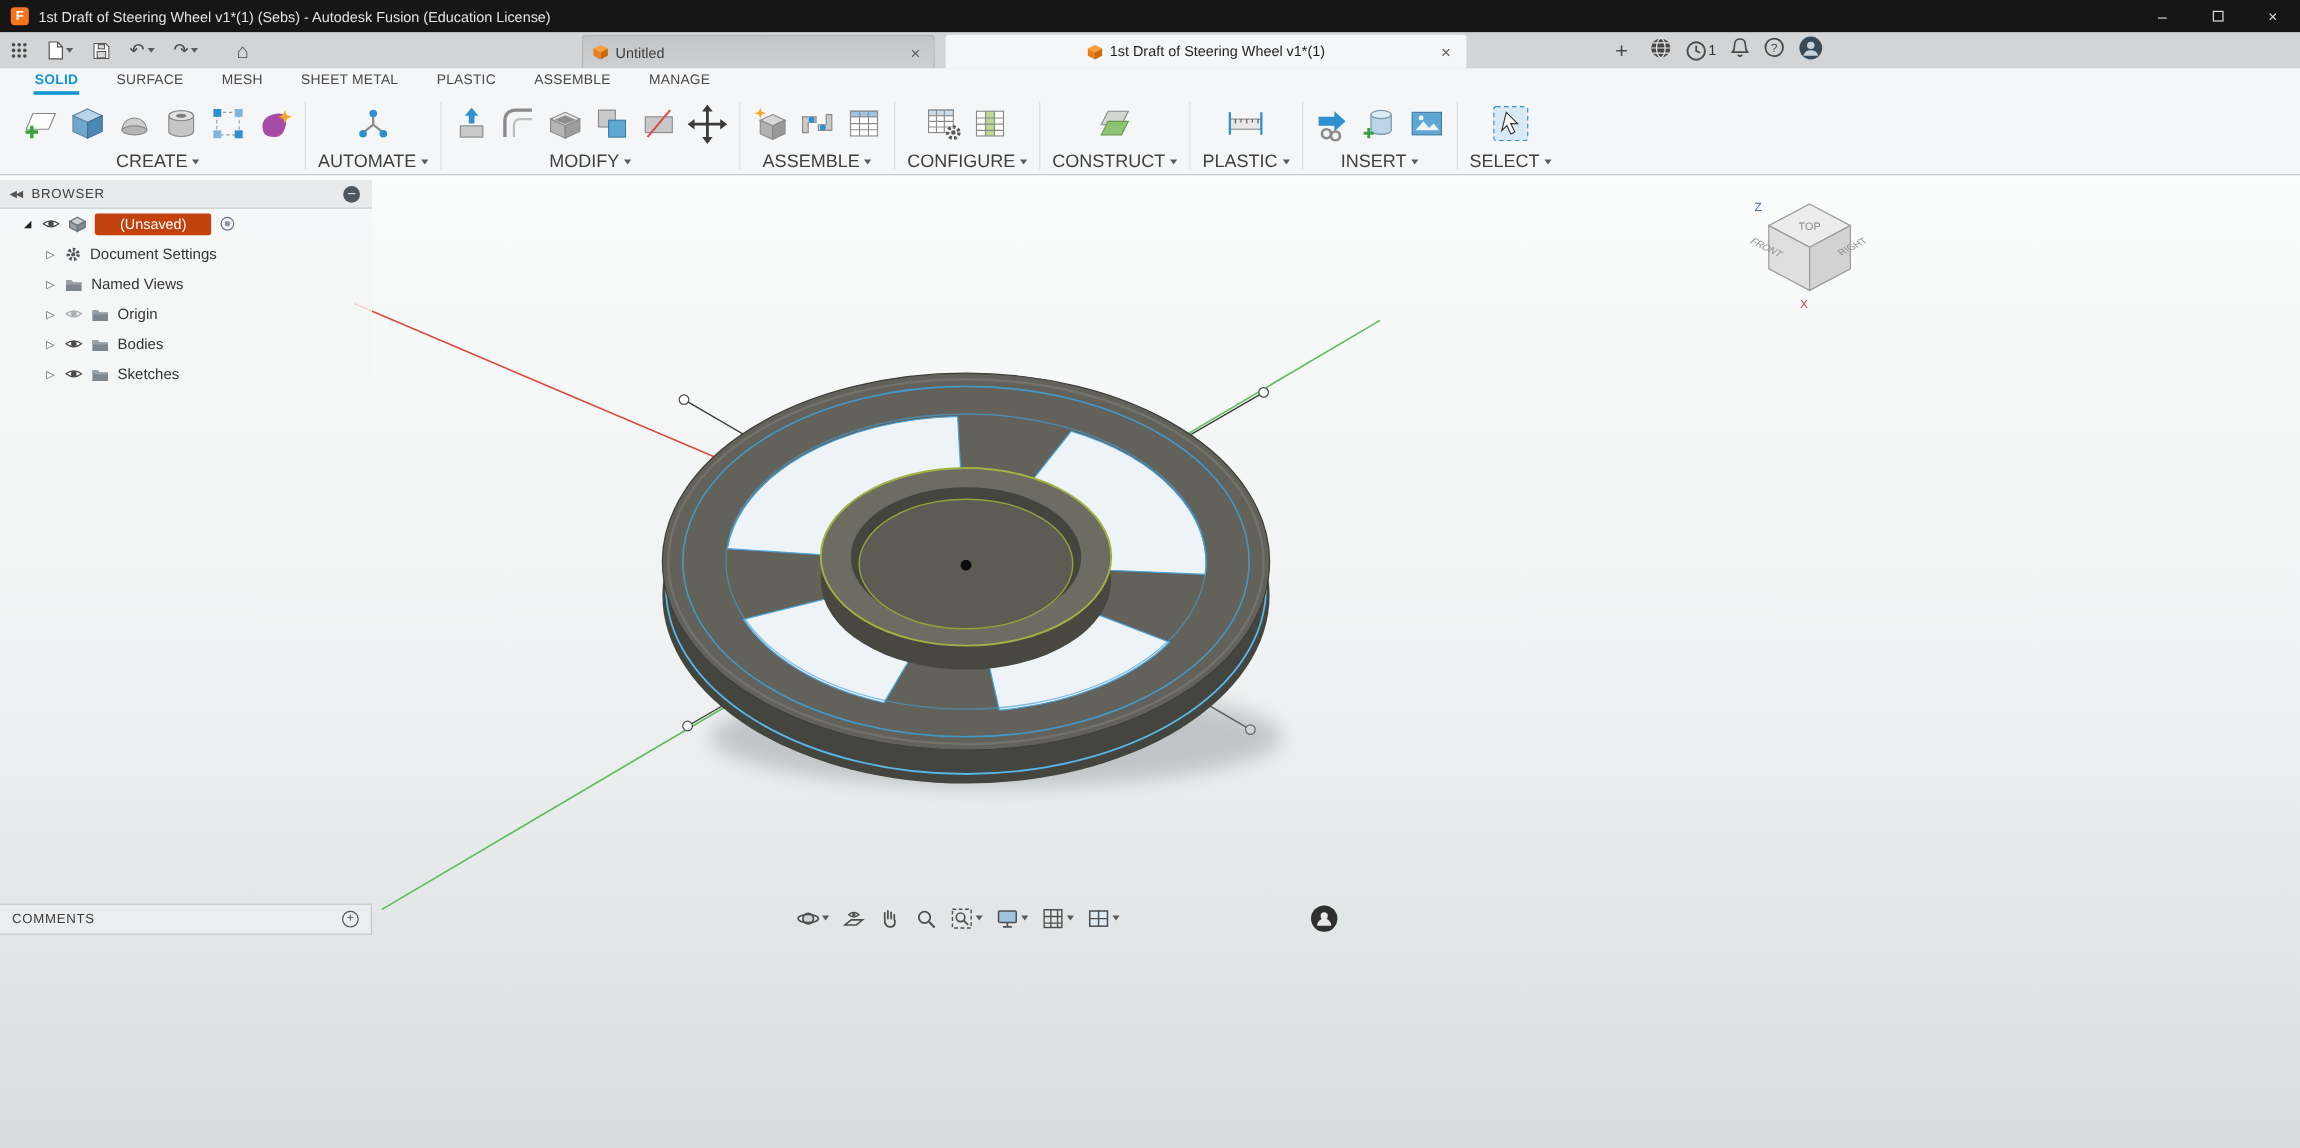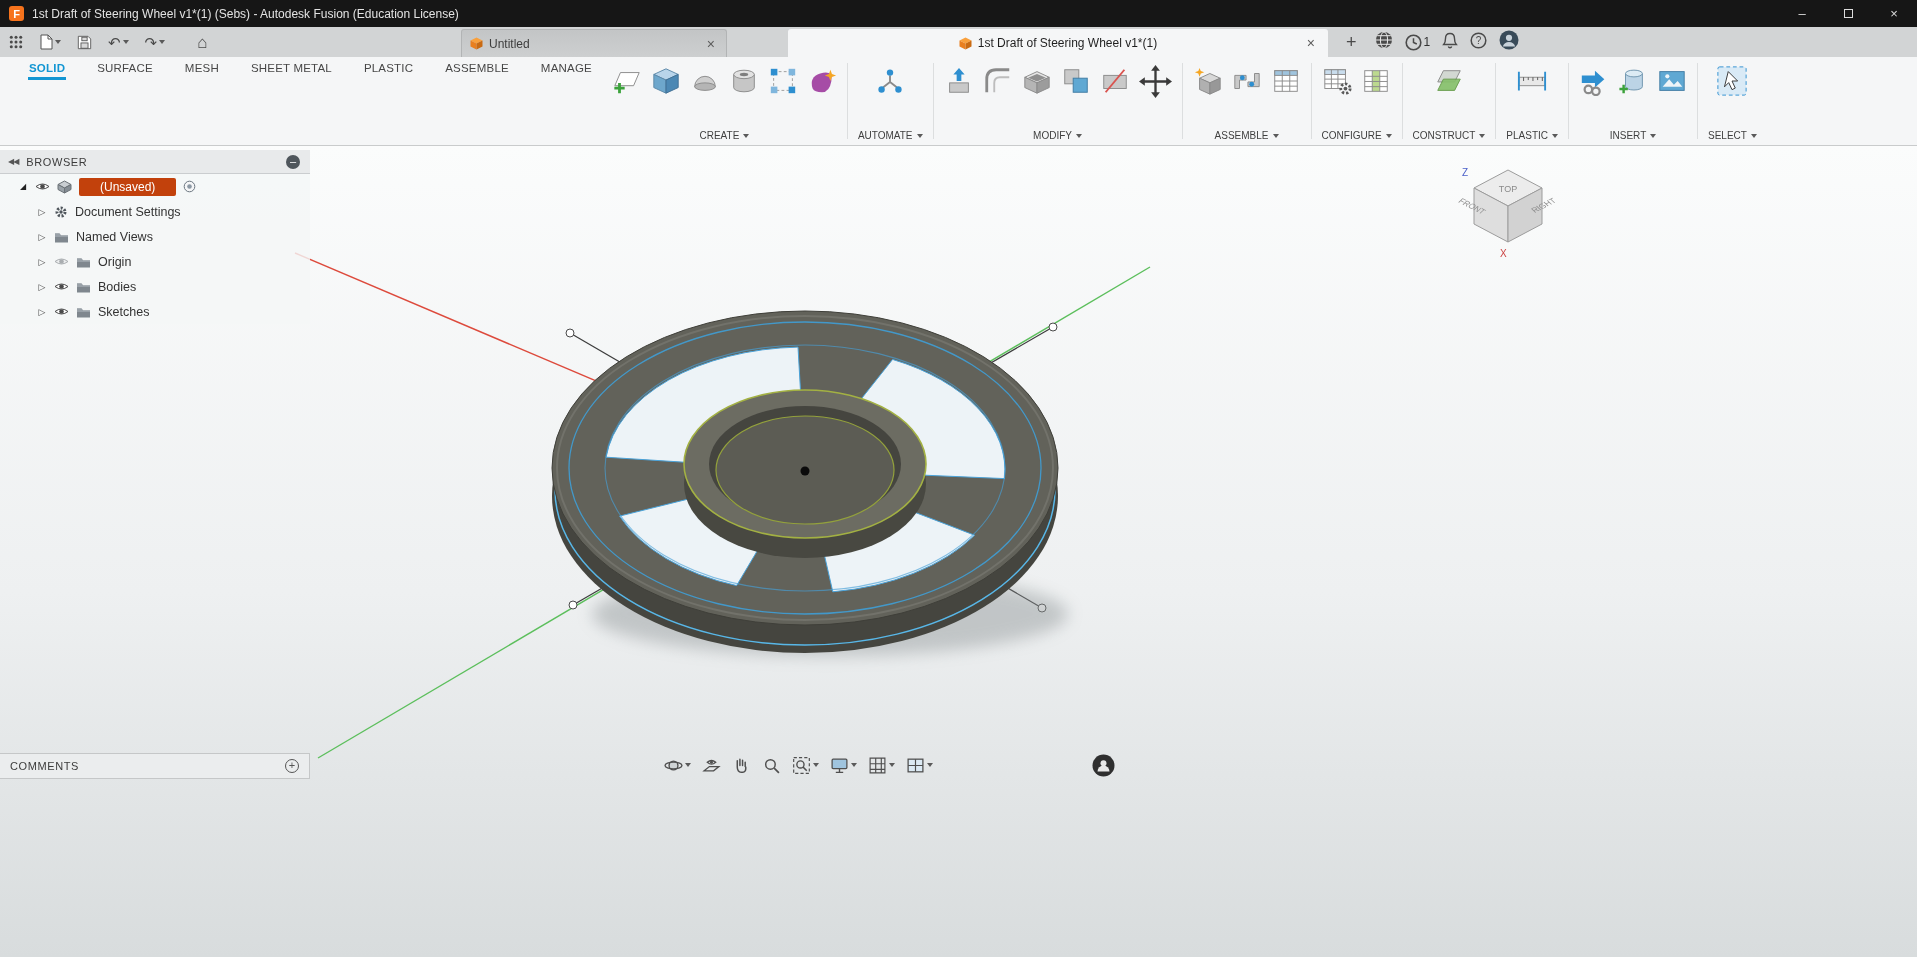--- a/index.html
+++ b/index.html
@@ -16,42 +16,42 @@
   .maxglyph{width:9px;height:9px;border:1px solid #dcdcdc;display:inline-block}
 
   
   .quickbar{position:absolute;top:27px;left:0;width:100%;height:30px;background:#d2d4d5}
   .qleft{position:absolute;left:6px;top:0;height:30px;display:flex;align-items:center;gap:10px}
   .qbtn{display:flex;align-items:center;gap:2px;color:#4a4a4a;padding:2px 3px}
   .qglyph{font-size:15px;line-height:1;color:#4a4a4a}
   .tri{width:0;height:0;border-left:3.5px solid transparent;border-right:3.5px solid transparent;border-top:4.5px solid #5a5a5a;display:inline-block}
   .home{margin-left:16px}
   .tab{position:absolute;top:2px;height:28px;display:flex;align-items:center;font-size:12px;padding:0 8px}
-  .tab-inactive{left:461px;width:266px;background:linear-gradient(#c3c5c6,#cdcfd0);border:1px solid #b2b4b5;border-bottom:none;color:#3d3d3d;border-radius:3px 3px 0 0}
-  .tab-active{left:788px;width:540px;background:#f5f6f7;color:#1f1f1f;border-radius:3px 3px 0 0;justify-content:center}
+  .tab-inactive{left:485px;width:294px;background:linear-gradient(#c3c5c6,#cdcfd0);border:1px solid #b2b4b5;border-bottom:none;color:#3d3d3d;border-radius:3px 3px 0 0}
+  .tab-active{left:788px;width:434px;background:#f5f6f7;color:#1f1f1f;border-radius:3px 3px 0 0;justify-content:center}
   .tab .cubeicon{margin-right:6px;flex:0 0 auto}
   .tabclose{margin-left:auto;color:#5c5c5c;font-size:14px;padding:0 3px}
   .tab-active .tabclose{position:absolute;right:10px}
   .qright{position:absolute;left:1340px;top:0;height:30px;display:flex;align-items:center;gap:12px}
   .plusbtn{font-size:18px;color:#4a4a4a;padding:0 6px}
   .jobcount{font-size:12px;color:#333;margin-left:2px}
 
   
   .ribbon{position:absolute;top:57px;left:0;width:100%;height:89px;background:#f5f6f7;border-bottom:1px solid #c9cbcc;display:flex}
   .design-wrap{padding:12px 10px 0 12px}
   .design-btn{width:110px;height:56px;border:1px solid #b8babb;border-radius:2px;background:#fbfbfc;display:flex;align-items:center;justify-content:center;gap:7px;font-size:12px;font-weight:bold;color:#3a3a3a}
-  .ribbon-main{flex:1;display:flex;flex-direction:row}
+  .ribbon-main{flex:1;display:flex;flex-direction:column}
   .rtabs{height:23px;display:flex;align-items:flex-end;gap:30px;padding-left:28px;font-size:11.5px;color:#474747}
   .rtab{padding:4px 1px 3px;border-bottom:3px solid transparent;letter-spacing:.2px}
   .rtab.active{color:#1296d3;font-weight:bold;border-bottom-color:#1296d3}
   .rgroups{flex:1;display:flex;align-items:stretch;padding-left:10px}
   .rgroup{display:flex;flex-direction:column;align-items:center;justify-content:space-between;padding:3px 9px 4px}
   .rics{display:flex;align-items:center;gap:9px;height:42px}
   .ricon{display:flex;align-items:center;justify-content:center}
-  .rlbl{display:flex;align-items:center;gap:4px;font-size:10px;color:#3f3f3f;padding-top:2px}
+  .rlbl{display:flex;align-items:center;gap:4px;font-size:15px;color:#3f3f3f;padding-top:2px}
   .rsep{width:1px;background:#dcdedf;margin:6px 1px}
 
   
   .viewport{position:absolute;top:146px;left:0;width:1917px;height:811px;overflow:hidden}
   .vp-svg{position:absolute;top:0;left:0}
 
   
   .browser-panel{position:absolute;left:0;top:4px;width:310px;background:rgba(244,246,247,.82);font-size:12.5px;color:#333}
   .bheader{height:24px;display:flex;align-items:center;background:rgba(231,233,234,.95);border-bottom:1px solid rgba(190,193,195,.7)}
   .bcollapse{font-size:8px;color:#555;letter-spacing:-1px;padding:0 8px}

